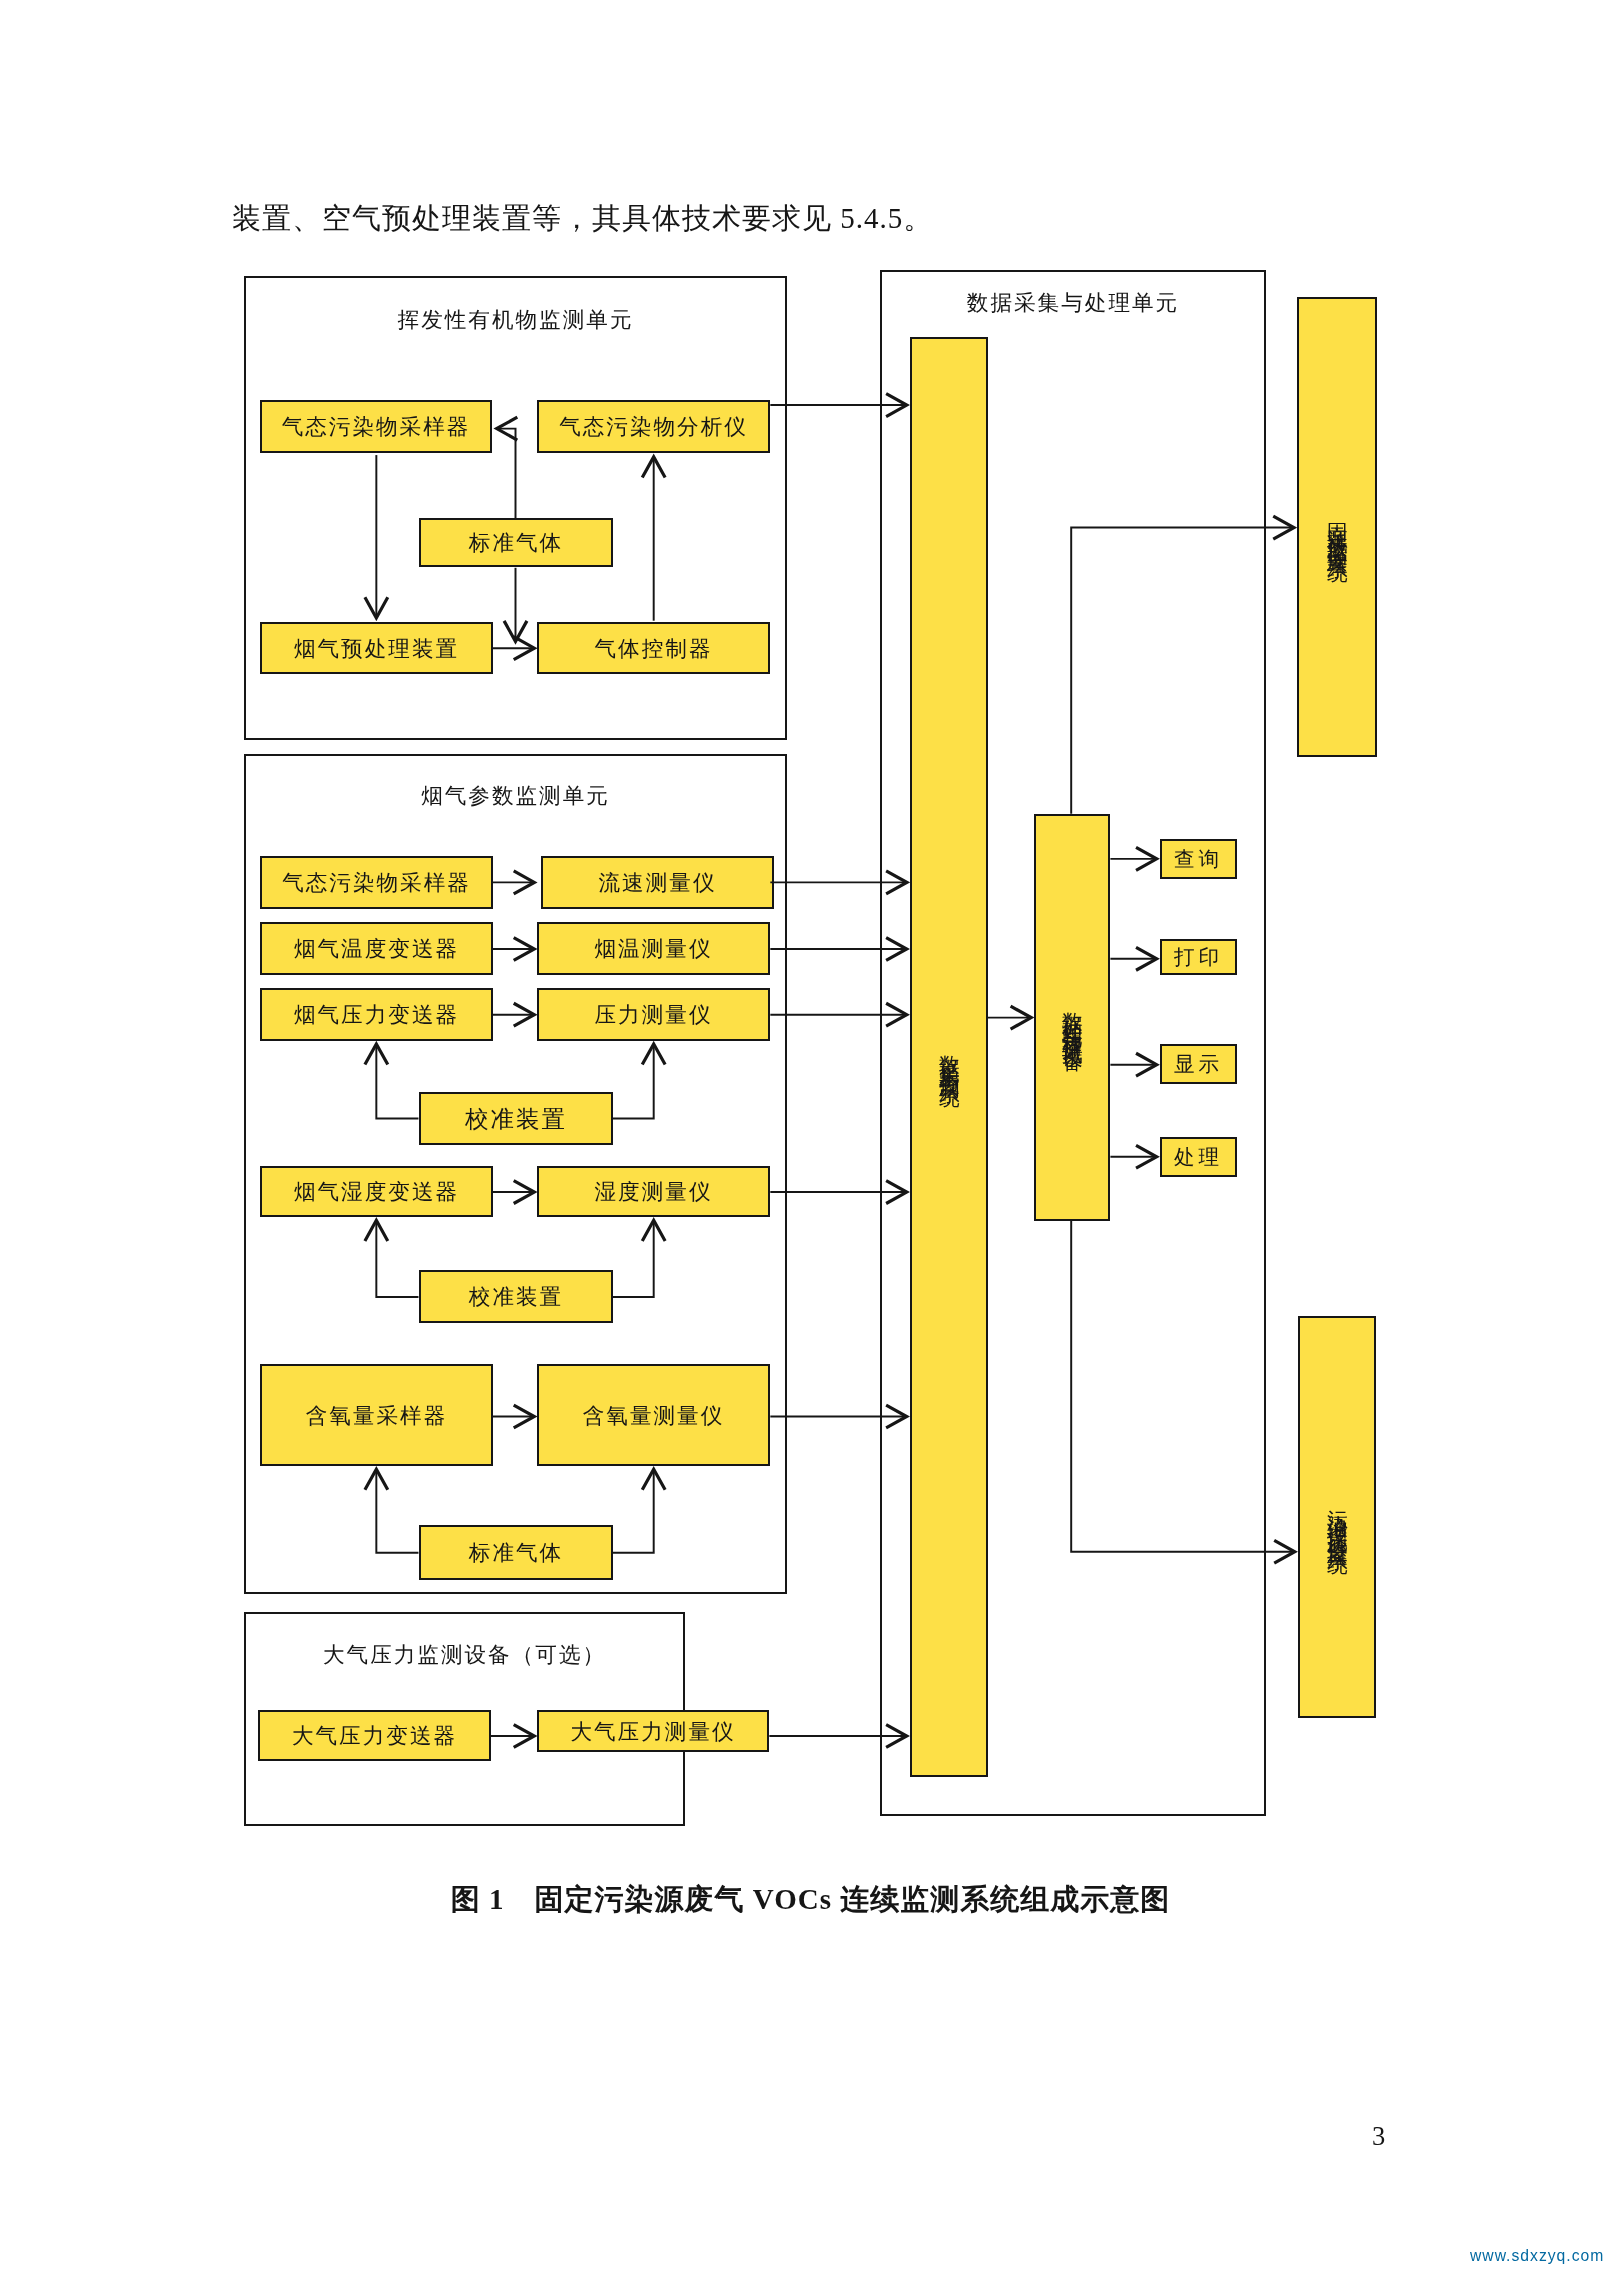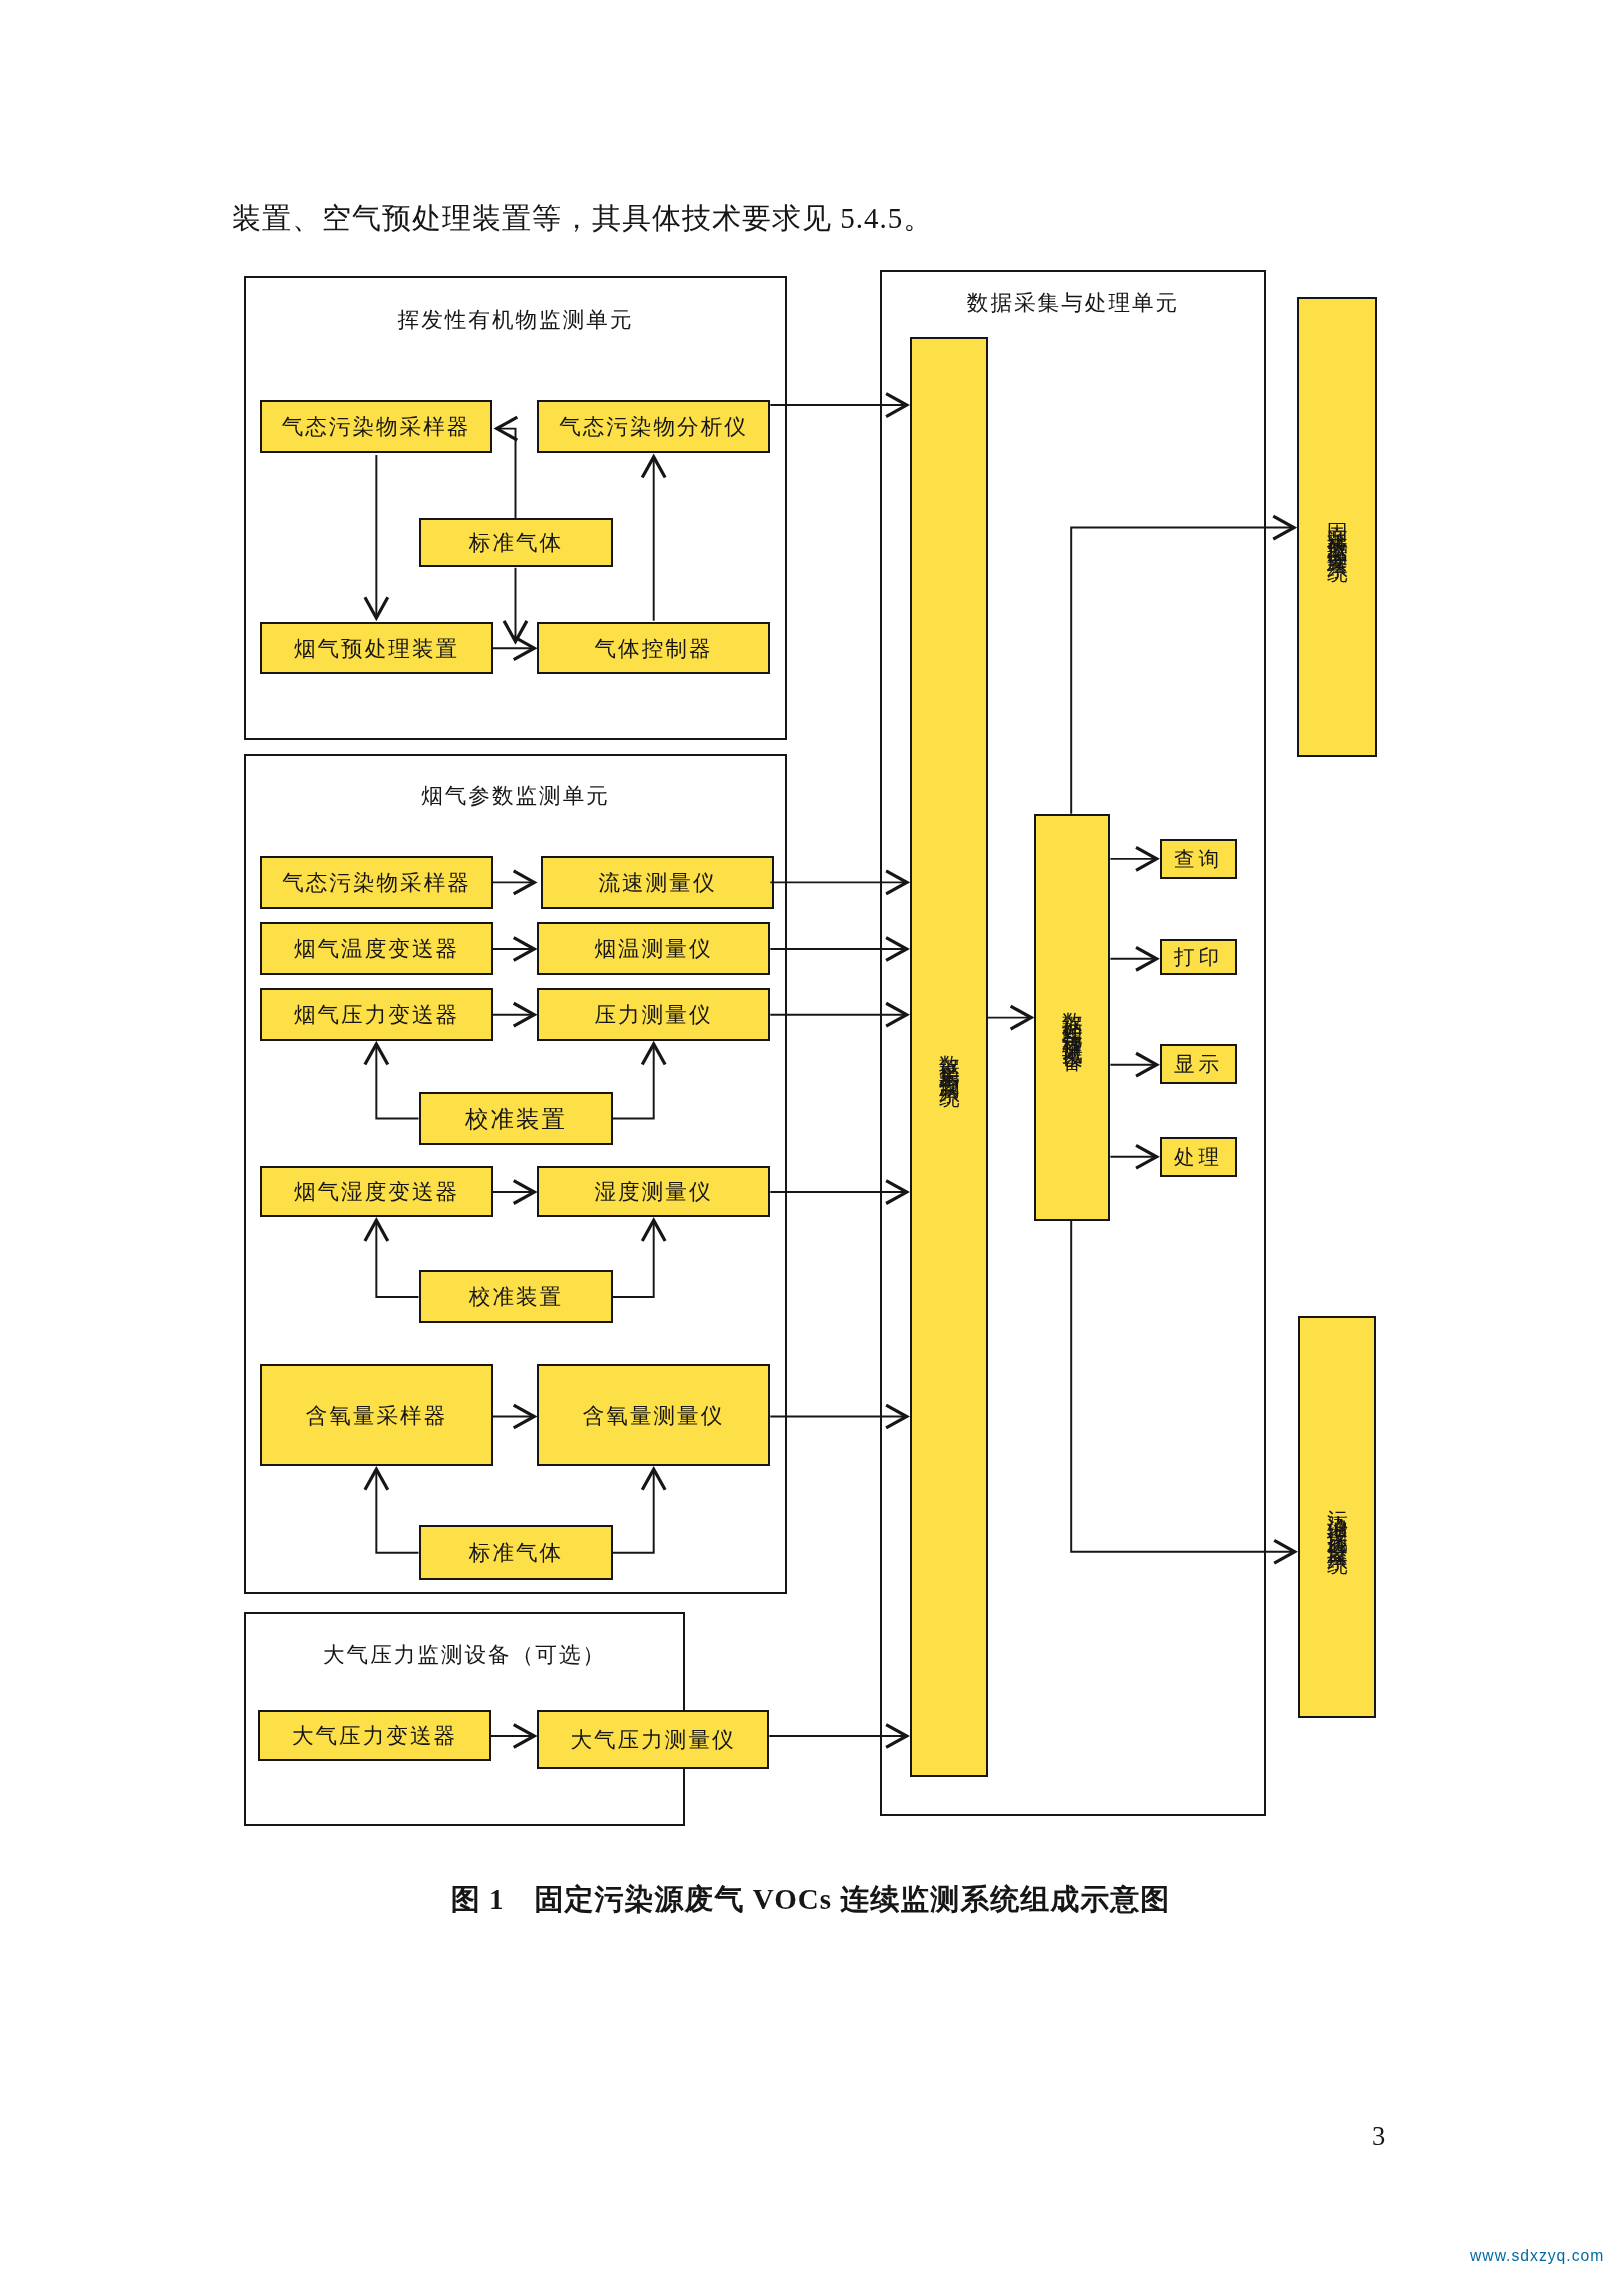--- a/index.html
+++ b/index.html
@@ -149,21 +149,21 @@
 <div class="bx" style="left:419px;top:1525px;width:194px;height:55px">
   <span>标准气体</span>
   </div>
 
 <div class="unit" style="left:244px;top:1612px;width:441px;height:214px">
   <div class="unit-title" style="top:25.5px">大气压力监测设备（可选）</div>
 </div>
 <div class="bx" style="left:258px;top:1710px;width:233px;height:51px">
   <span>大气压力变送器</span>
   </div>
-<div class="bx" style="left:537px;top:1710px;width:232px;height:59px">
+<div class="bx" style="left:537px;top:1710px;width:232px;height:42px">
   <span>大气压力测量仪</span>
   </div>
 
 <div class="unit" style="left:880px;top:270px;width:386px;height:1546px">
   <div class="unit-title" style="top:15.7px">数据采集与处理单元</div>
 </div>
 <div class="bx vbox" style="left:910px;top:337px;width:78px;height:1440px">
   <span>数据采集与控制系统</span>
   </div>
 <div class="bx vbox" style="left:1034px;top:814px;width:76px;height:407px">

